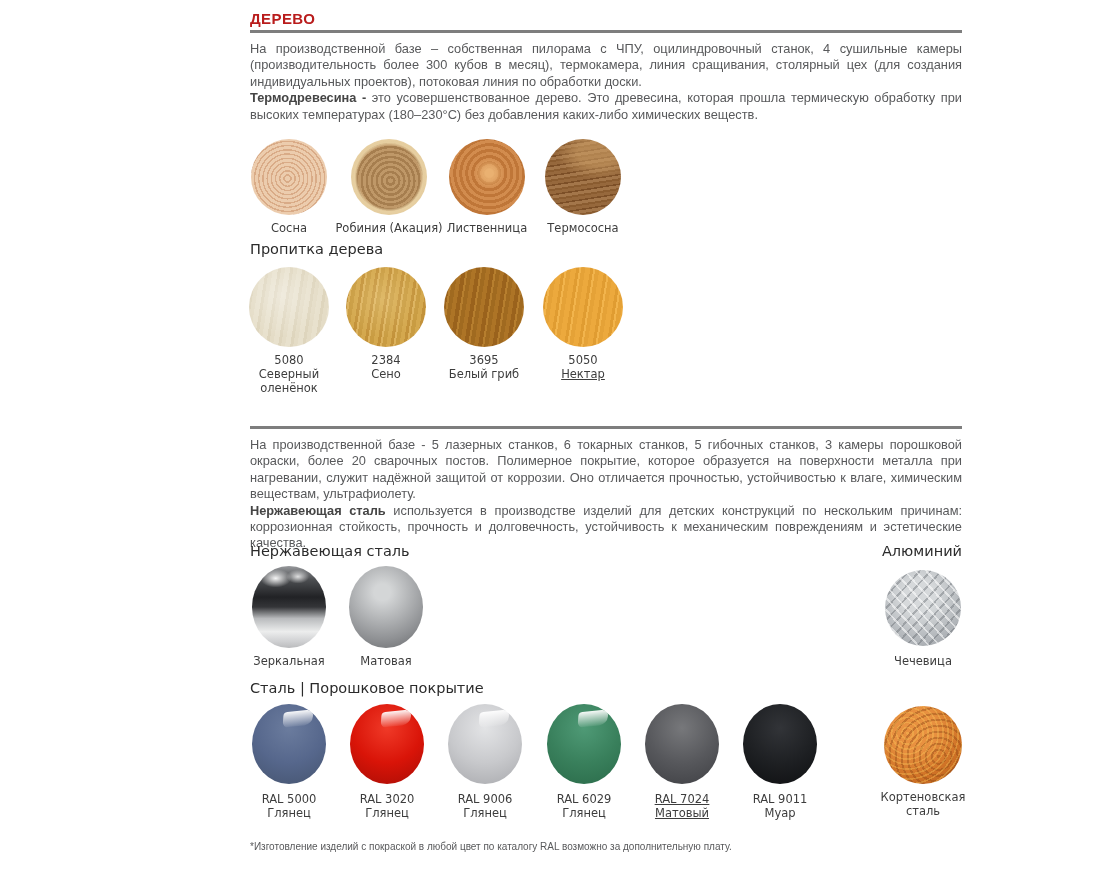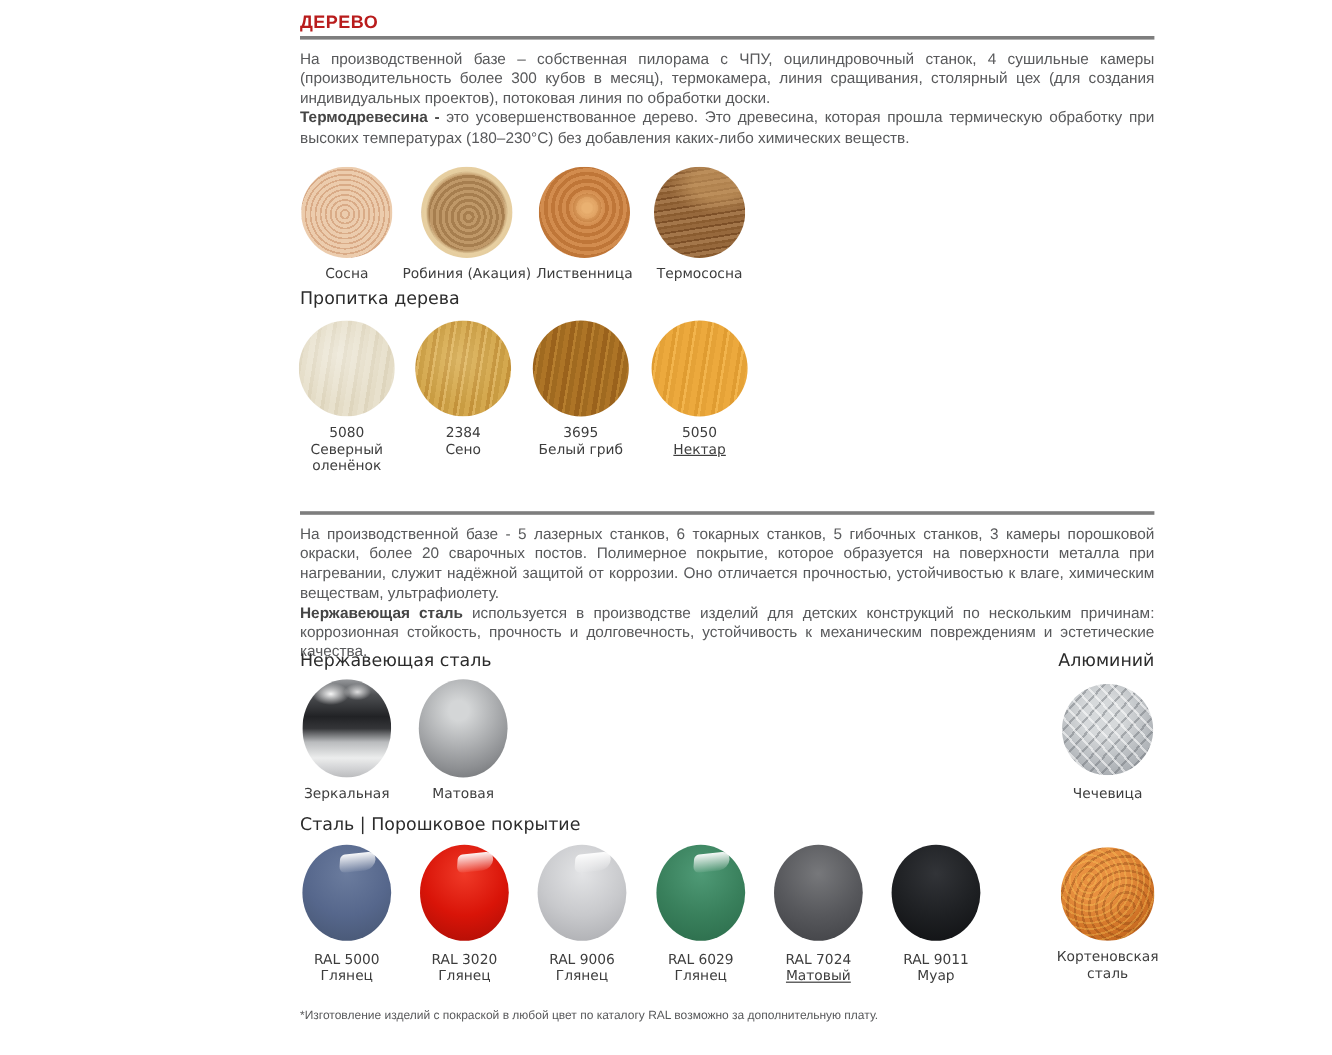--- a/index.html
+++ b/index.html
@@ -179,21 +179,21 @@
   </div>
   <div class="cell" style="left:584px;top:704px;">
     <div class="sphere sw-ral6029">
         <i class="gloss"></i>
       </div>
     <div class="cap" style="margin-top:8px;">RAL 6029</div>
     <div class="cap" style="margin-top:0;">Глянец</div>
   </div>
   <div class="cell" style="left:682px;top:704px;">
     <div class="sphere sw-ral7024"></div>
-    <div class="cap" style="margin-top:8px;">RAL 7024</div>
+    <div class="cap" style="margin-top:8px;text-decoration:underline;">RAL 7024</div>
     <div class="cap" style="margin-top:0;text-decoration:underline;">Матовый</div>
   </div>
   <div class="cell" style="left:780px;top:704px;">
     <div class="sphere sw-ral9011"></div>
     <div class="cap" style="margin-top:8px;">RAL 9011</div>
     <div class="cap" style="margin-top:0;">Муар</div>
   </div>
   <div class="cell" style="left:923px;top:706px;">
     <div class="circle sw-corten"></div>
     <div class="cap wrap" style="margin-top:6px;width:100px;">Кортеновская сталь</div>

